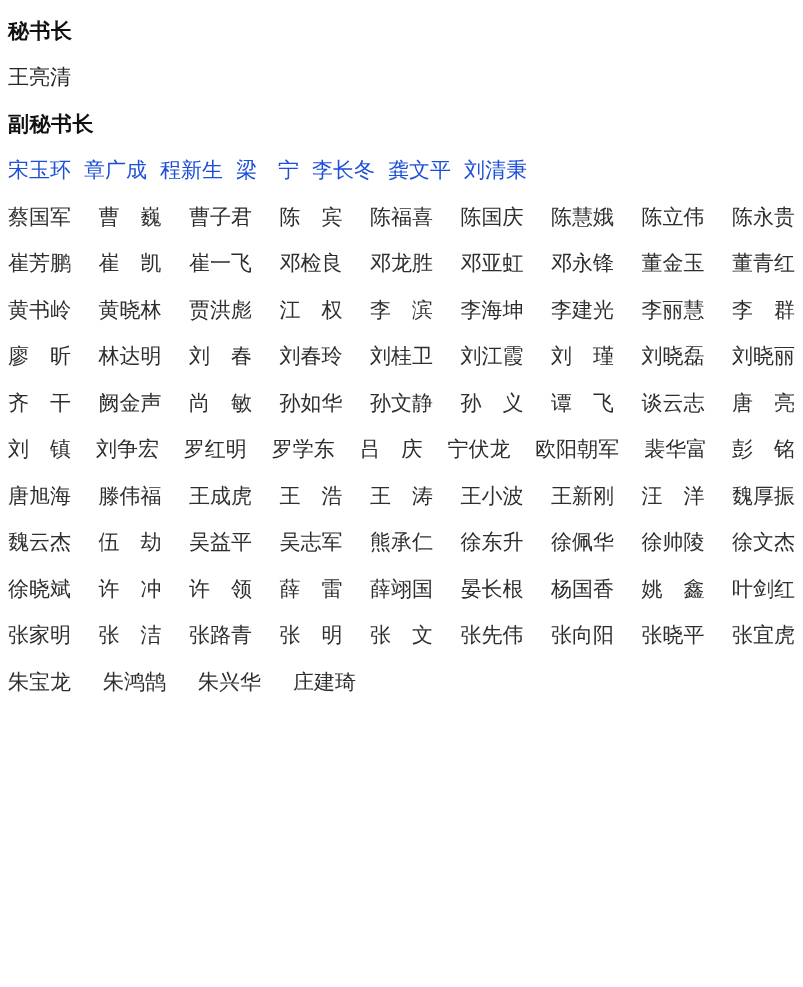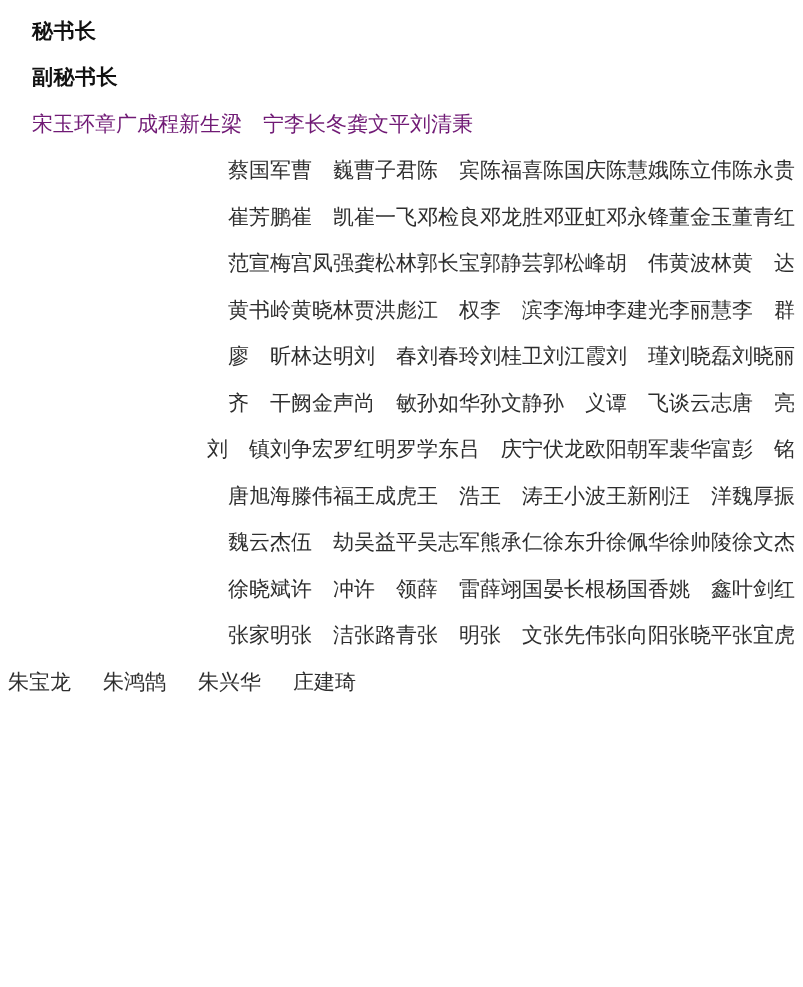--- a/index.html
+++ b/index.html
@@ -18,68 +18,67 @@
     font-family: "DejaVu Serif", serif;
     overflow: hidden;
   }
   .line {
     height: 46.5px;
     display: flex;
     align-items: center;
     font-size: 21px;
     line-height: 1;
     white-space: pre;
-    margin-left: 24px;
   }
   .heading {
     font-family: "DejaVu Sans", sans-serif;
     font-weight: bold;
     color: #111111;
     font-size: 21px;
     letter-spacing: 0.5px;
   }
   .names-inline {
-    gap: 0;
-    color: #701a75;
+    gap: 13px;
+    color: #1d4ed8;
   }
   .member-row {
     height: 46.5px;
     display: flex;
     align-items: center;
-    justify-content: flex-end;
+    justify-content: space-between;
     font-size: 21px;
     line-height: 1;
     color: #2e2e2e;
     white-space: pre;
   }
   .member-row.last {
     justify-content: flex-start;
     gap: 32px;
   }
   .member-name {
     display: inline-block;
   }
 </style>
 </head>
 <body>
 
 <div class="page">
 
   <div class="line heading">秘书长</div>
 
+  <div class="line">王亮清</div>
 
   <div class="line heading">副秘书长</div>
 
   <div class="line names-inline" id="deputy-names"><span class="member-name">宋玉环</span><span class="member-name">章广成</span><span class="member-name">程新生</span><span class="member-name">梁　宁</span><span class="member-name">李长冬</span><span class="member-name">龚文平</span><span class="member-name">刘清秉</span></div>
 
 
   <div id="member-rows">
       <div class="member-row"><span class="member-name">蔡国军</span><span class="member-name">曹　巍</span><span class="member-name">曹子君</span><span class="member-name">陈　宾</span><span class="member-name">陈福喜</span><span class="member-name">陈国庆</span><span class="member-name">陈慧娥</span><span class="member-name">陈立伟</span><span class="member-name">陈永贵</span></div>
       <div class="member-row"><span class="member-name">崔芳鹏</span><span class="member-name">崔　凯</span><span class="member-name">崔一飞</span><span class="member-name">邓检良</span><span class="member-name">邓龙胜</span><span class="member-name">邓亚虹</span><span class="member-name">邓永锋</span><span class="member-name">董金玉</span><span class="member-name">董青红</span></div>
-      <div class="member-row"><span class="member-name">范宣梅</span><span class="member-name">宫凤强</span><span class="member-name">龚松林</span><span class="member-name">郭长宝</span><span class="member-name">郭静芸</span><span class="member-name">郭松峰</span><span class="member-name">胡　伟</span><span class="member-name">黄波林</span><span class="member-name">黄　达</span></div>
       <div class="member-row"><span class="member-name">黄书岭</span><span class="member-name">黄晓林</span><span class="member-name">贾洪彪</span><span class="member-name">江　权</span><span class="member-name">李　滨</span><span class="member-name">李海坤</span><span class="member-name">李建光</span><span class="member-name">李丽慧</span><span class="member-name">李　群</span></div>
       <div class="member-row"><span class="member-name">廖　昕</span><span class="member-name">林达明</span><span class="member-name">刘　春</span><span class="member-name">刘春玲</span><span class="member-name">刘桂卫</span><span class="member-name">刘江霞</span><span class="member-name">刘　瑾</span><span class="member-name">刘晓磊</span><span class="member-name">刘晓丽</span></div>
       <div class="member-row"><span class="member-name">齐　干</span><span class="member-name">阙金声</span><span class="member-name">尚　敏</span><span class="member-name">孙如华</span><span class="member-name">孙文静</span><span class="member-name">孙　义</span><span class="member-name">谭　飞</span><span class="member-name">谈云志</span><span class="member-name">唐　亮</span></div>
       <div class="member-row"><span class="member-name">刘　镇</span><span class="member-name">刘争宏</span><span class="member-name">罗红明</span><span class="member-name">罗学东</span><span class="member-name">吕　庆</span><span class="member-name">宁伏龙</span><span class="member-name">欧阳朝军</span><span class="member-name">裴华富</span><span class="member-name">彭　铭</span></div>
       <div class="member-row"><span class="member-name">唐旭海</span><span class="member-name">滕伟福</span><span class="member-name">王成虎</span><span class="member-name">王　浩</span><span class="member-name">王　涛</span><span class="member-name">王小波</span><span class="member-name">王新刚</span><span class="member-name">汪　洋</span><span class="member-name">魏厚振</span></div>
       <div class="member-row"><span class="member-name">魏云杰</span><span class="member-name">伍　劫</span><span class="member-name">吴益平</span><span class="member-name">吴志军</span><span class="member-name">熊承仁</span><span class="member-name">徐东升</span><span class="member-name">徐佩华</span><span class="member-name">徐帅陵</span><span class="member-name">徐文杰</span></div>
       <div class="member-row"><span class="member-name">徐晓斌</span><span class="member-name">许　冲</span><span class="member-name">许　领</span><span class="member-name">薛　雷</span><span class="member-name">薛翊国</span><span class="member-name">晏长根</span><span class="member-name">杨国香</span><span class="member-name">姚　鑫</span><span class="member-name">叶剑红</span></div>
       <div class="member-row"><span class="member-name">张家明</span><span class="member-name">张　洁</span><span class="member-name">张路青</span><span class="member-name">张　明</span><span class="member-name">张　文</span><span class="member-name">张先伟</span><span class="member-name">张向阳</span><span class="member-name">张晓平</span><span class="member-name">张宜虎</span></div>
       <div class="member-row last"><span class="member-name">朱宝龙</span><span class="member-name">朱鸿鹄</span><span class="member-name">朱兴华</span><span class="member-name">庄建琦</span></div>
     </div>

